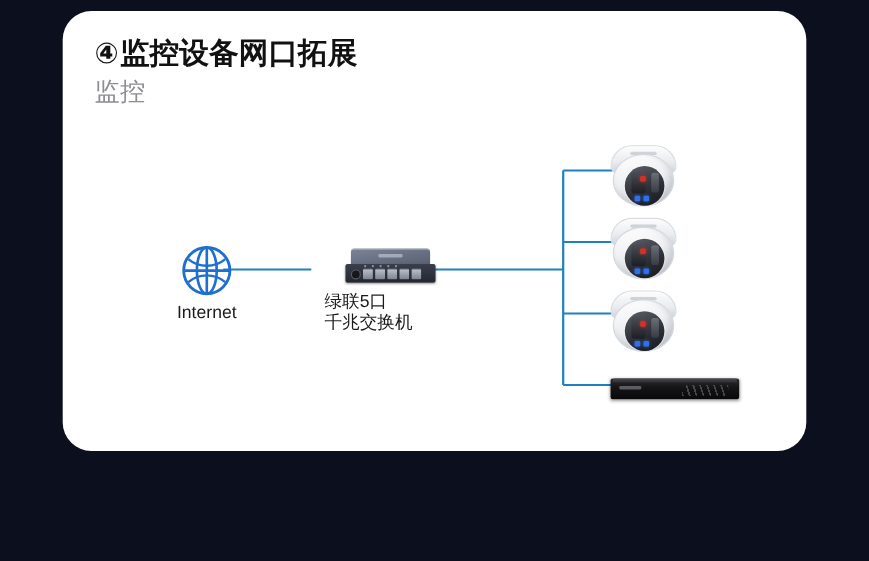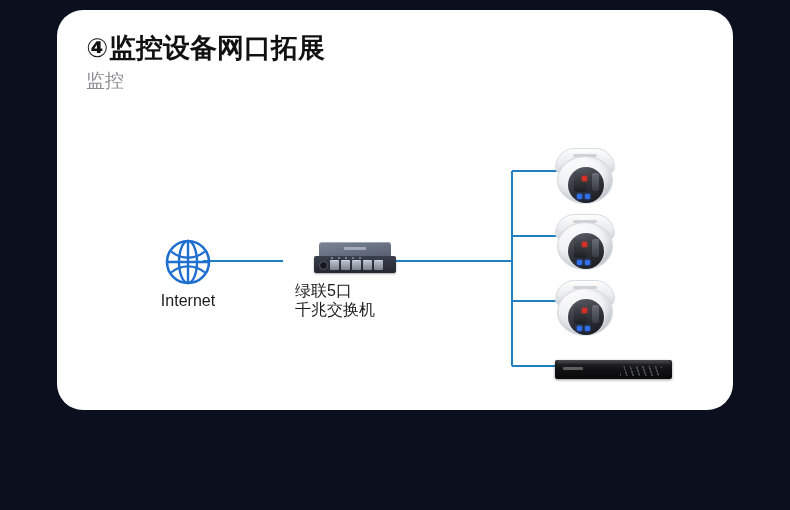--- a/index.html
+++ b/index.html
@@ -30,29 +30,29 @@
   }
   .title-num{
     font-size:26px;
     font-weight:bold;
     margin-right:1px;
     color:#111111;
   }
   .subtitle{
     position:absolute;
     left:29px;top:58px;
-    font-size:19px;
+    font-size:23px;
     color:#8d8d93;
     white-space:nowrap;
   }
 
   
   .diagram{
     position:absolute;
-    left:0;top:16px;
+    left:0;top:0;
     width:676px;height:400px;
   }
   .svg-lines{
     position:absolute;left:0;top:0;
     width:676px;height:400px;
     overflow:visible;
   }
 
   
   .node-internet{

